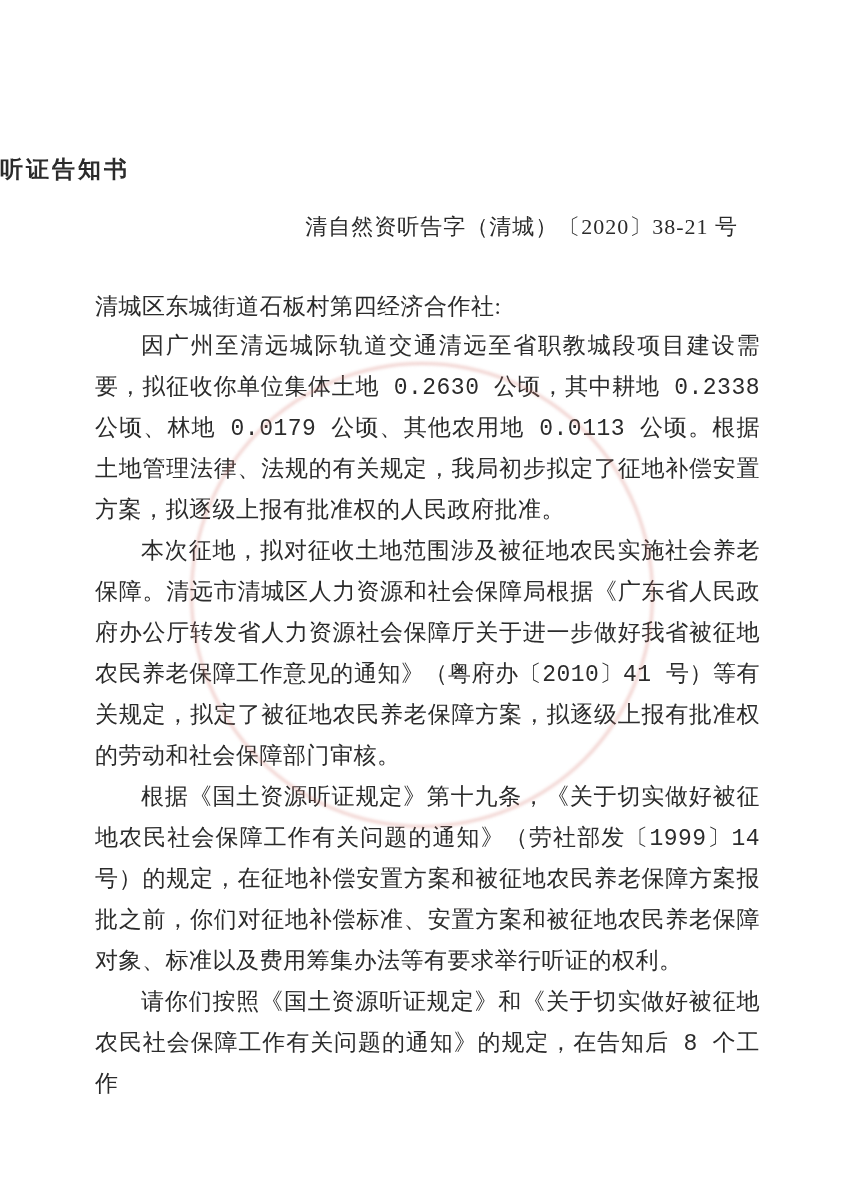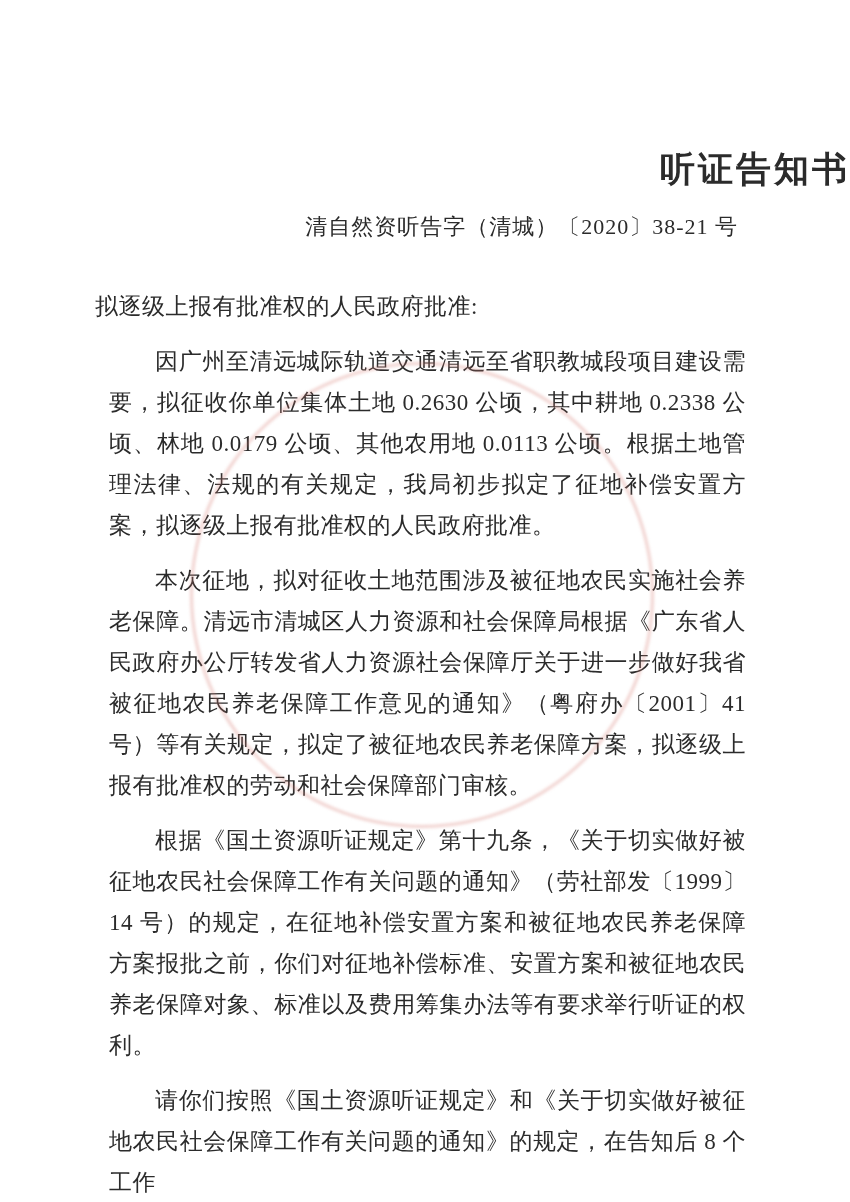--- a/index.html
+++ b/index.html
@@ -24,22 +24,22 @@
     top: 362px;
     width: 458px;
     height: 460px;
     border: 3px solid rgba(214, 125, 118, 0.35);
     border-radius: 50%;
     filter: blur(1.5px);
     pointer-events: none;
   }
   .doc-title {
     padding-top: 150px;
-    text-align: right;
-    font-size: 35px;
+    text-align: left;
+    font-size: 23px;
     line-height: 40px;
     font-weight: bold;
     letter-spacing: 3px;
     color: #2b2b2b;
   }
   .doc-number {
     margin-top: 22px;
     margin-right: 112px;
     text-align: right;
     font-size: 22px;
@@ -53,40 +53,41 @@
     line-height: 41px;
     text-align: justify;
     text-justify: inter-ideograph;
     letter-spacing: 0.5px;
     color: #2b2b2b;
   }
   .addressee {
     margin: 0;
   }
   .content p.para {
-    margin: 14px;
+    margin: 0;
     text-indent: 2em;
+    font-family: Liberation Mono, monospace;
   }
 </style>
 </head>
 <body>
 
 <div class="page">
 
   <div class="seal-bleed"></div>
 
   <div class="doc-title">听证告知书</div>
 
   <div class="doc-number">清自然资听告字（清城）〔2020〕38-21 号</div>
 
   <div class="content">
-    <p class="addressee">拟逐级上报有批准权的人民政府批准:</p>
+    <p class="addressee">清城区东城街道石板村第四经济合作社:</p>
 
     <p class="para">因广州至清远城际轨道交通清远至省职教城段项目建设需要，拟征收你单位集体土地 0.2630 公顷，其中耕地 0.2338 公顷、林地 0.0179 公顷、其他农用地 0.0113 公顷。根据土地管理法律、法规的有关规定，我局初步拟定了征地补偿安置方案，拟逐级上报有批准权的人民政府批准。</p>
 
-    <p class="para">本次征地，拟对征收土地范围涉及被征地农民实施社会养老保障。清远市清城区人力资源和社会保障局根据《广东省人民政府办公厅转发省人力资源社会保障厅关于进一步做好我省被征地农民养老保障工作意见的通知》（粤府办〔2001〕41 号）等有关规定，拟定了被征地农民养老保障方案，拟逐级上报有批准权的劳动和社会保障部门审核。</p>
+    <p class="para">本次征地，拟对征收土地范围涉及被征地农民实施社会养老保障。清远市清城区人力资源和社会保障局根据《广东省人民政府办公厅转发省人力资源社会保障厅关于进一步做好我省被征地农民养老保障工作意见的通知》（粤府办〔2010〕41 号）等有关规定，拟定了被征地农民养老保障方案，拟逐级上报有批准权的劳动和社会保障部门审核。</p>
 
     <p class="para">根据《国土资源听证规定》第十九条，《关于切实做好被征地农民社会保障工作有关问题的通知》（劳社部发〔1999〕14 号）的规定，在征地补偿安置方案和被征地农民养老保障方案报批之前，你们对征地补偿标准、安置方案和被征地农民养老保障对象、标准以及费用筹集办法等有要求举行听证的权利。</p>
 
     <p class="para">请你们按照《国土资源听证规定》和《关于切实做好被征地农民社会保障工作有关问题的通知》的规定，在告知后 8 个工作</p>
   </div>
 
 </div>
 
 </body></html>

